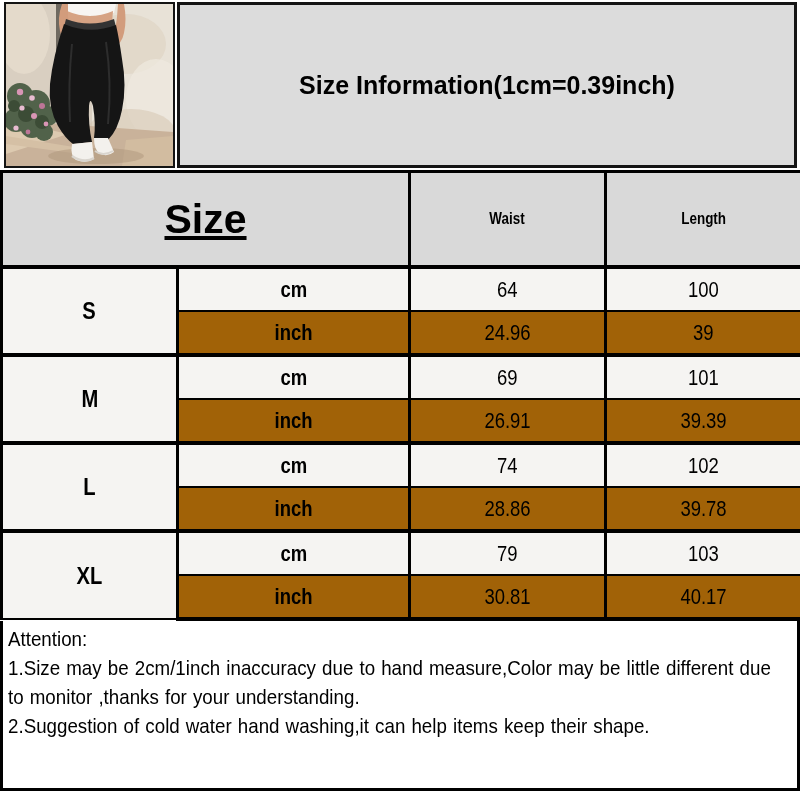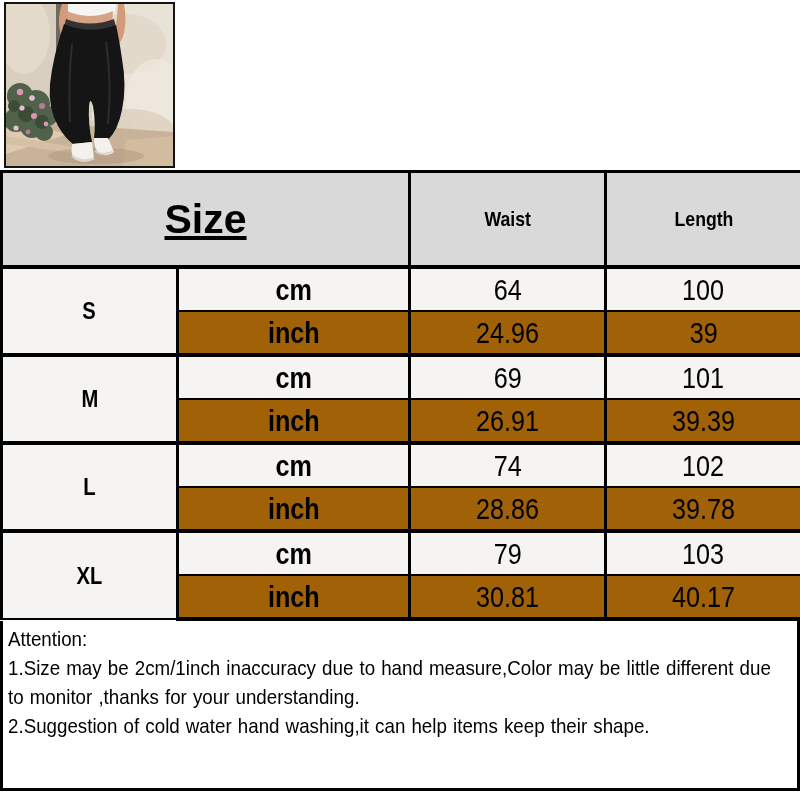--- a/index.html
+++ b/index.html
@@ -36,26 +36,26 @@
     border-collapse: collapse; margin-top: 2px;
     background: #fff;
   }
   .size-table th, .size-table td {
     border: 3px solid #000; padding: 0;
     text-align: center; vertical-align: middle;
     overflow: hidden; white-space: nowrap;
   }
   tr.header-row th { background: #d9d9d9; height: 92px; text-decoration: underline; }
   th.size-h   { font-size: 41px; font-weight: bold; }
-  th.meas-h   { font-size: 21px; font-weight: bold; }
+  th.meas-h   { font-size: 16px; font-weight: bold; }
   td.size-cell { background: #c6c3c1; font-size: 24px; font-weight: bold; }
   tr.cm-row  td { background: #f5f4f2; height: 41px; border-top-width: 4px; border-bottom-width: 2px; }
   tr.inch-row td { background: #a16207; height: 41px; border-top-width: 2px; border-bottom-width: 4px; }
   td.unit-cell { font-weight: bold; }
-  td.val-cell, td.unit-cell { font-size: 30px; }
+  td.val-cell, td.unit-cell { font-size: 22px; }
 
   
   .cx { display: inline-block; transform: scaleX(0.84); transform-origin: 50% 50%; white-space: nowrap; }
 
   
   .attention {
     width: 800px; box-sizing: border-box;
     border: 3px solid #000; border-top: none;
     min-height: 170px; background: #fff;
     padding: 3px 5px 0 5px;
@@ -122,20 +122,23 @@
         <path d="M58,20 Q47,52 44,80 Q42,104 52,122 Q59,134 67,140 L86,138 Q82,120 83,102 Q84,92 87,102 Q90,120 88,134 L102,136 Q112,126 116,106 Q121,82 116,55 Q113,34 110,21 Q84,31 58,20 Z" fill="#151515"></path>
         <path d="M66,40 Q62,80 64,118" stroke="#2d2d2d" stroke-width="2" fill="none"></path>
         <path d="M100,38 Q106,78 102,120" stroke="#2d2d2d" stroke-width="2" fill="none"></path>
 
         <path d="M66,140 Q64,152 70,156 Q80,160 88,155 L86,138 Z" fill="#f3f1ed"></path>
         <path d="M88,134 Q88,146 94,150 Q102,153 108,148 L102,134 Z" fill="#f3f1ed"></path>
         <path d="M66,152 Q78,160 88,154" stroke="#d9d5ce" stroke-width="2.5" fill="none"></path>
         <path d="M89,147 Q97,153 107,147" stroke="#d9d5ce" stroke-width="2" fill="none"></path>
       </svg>
     </div>
+    <div class="title-panel">
+      <div class="title-text">Size Information(1cm=0.39inch)</div>
+    </div>
   </div>
 
   <table class="size-table">
     <colgroup>
         <col style="width:176px">
         <col style="width:232px">
         <col style="width:196px">
         <col style="width:196px">
       </colgroup>
     <tbody>

